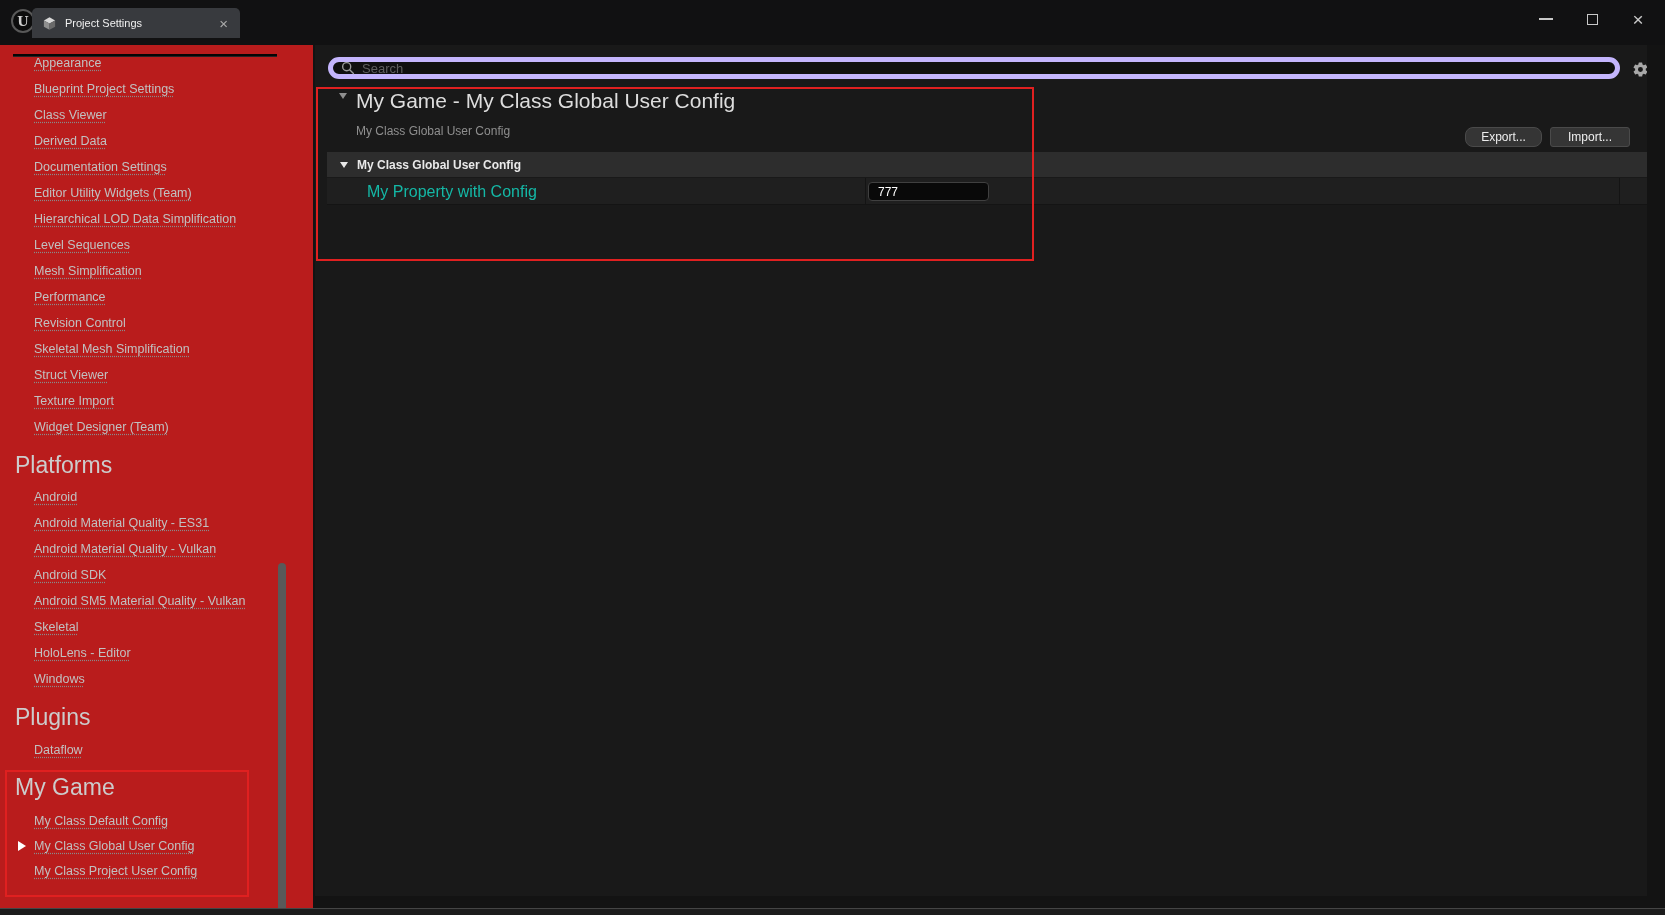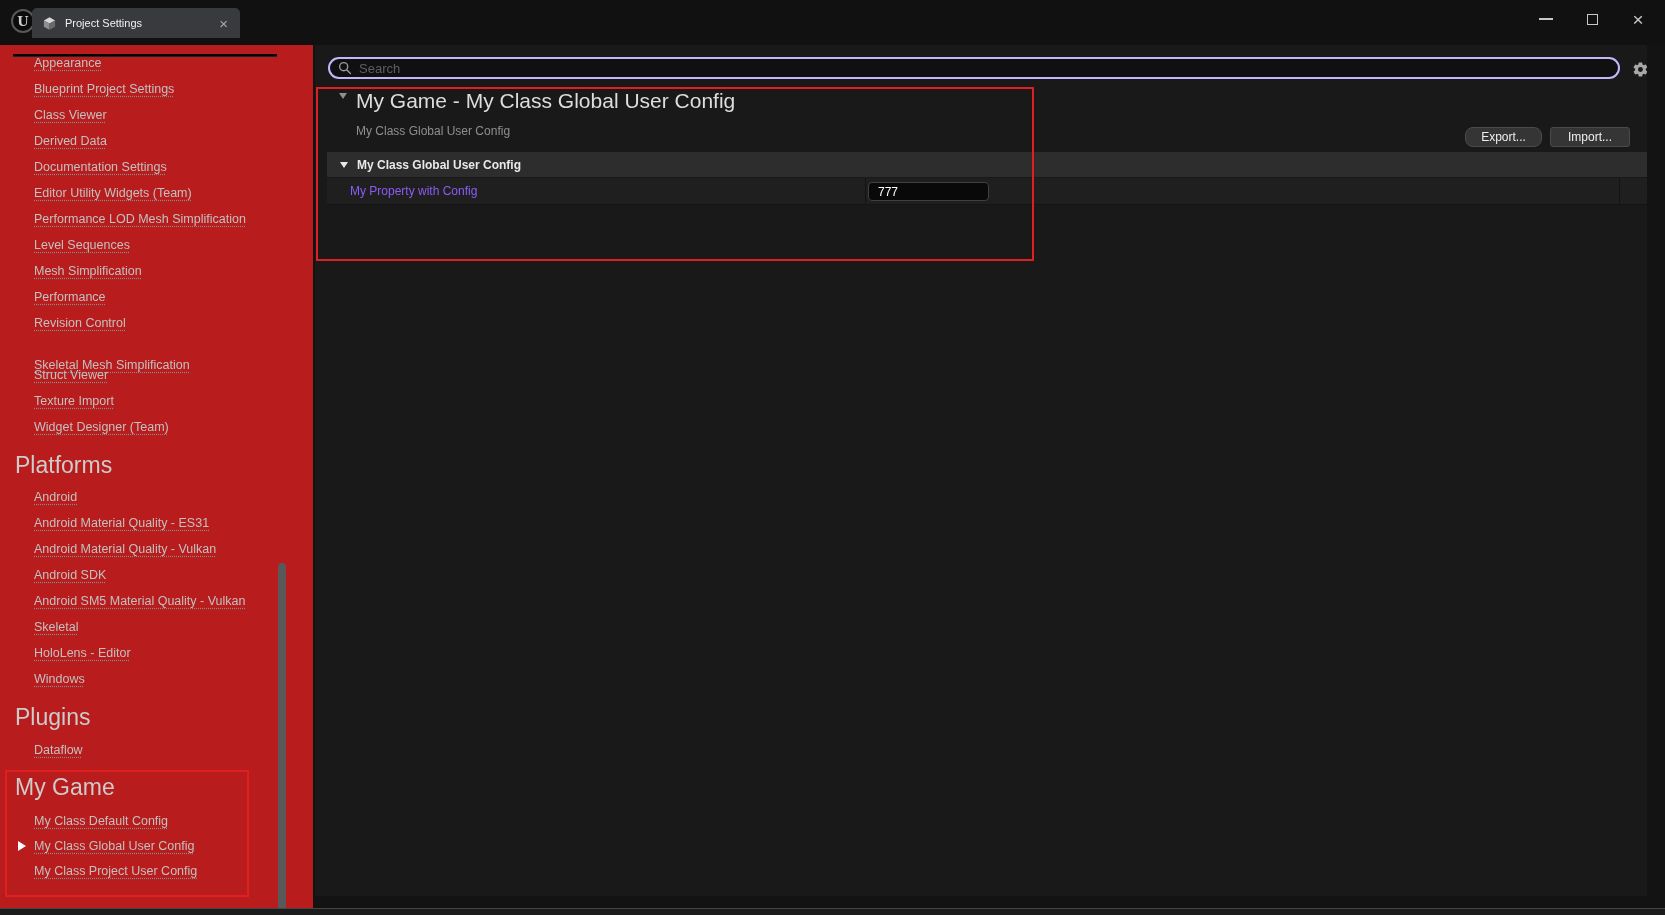--- a/index.html
+++ b/index.html
@@ -37,42 +37,42 @@
   .nav-header { position:absolute; left:15px; height:30px; line-height:30px; font-size:23px; color:#cccccc; white-space:nowrap; }
   .sel-arrow {
     position:absolute; left:18px; width:0; height:0;
     border-left:8px solid #ffffff; border-top:5px solid transparent; border-bottom:5px solid transparent;
   }
   .side-scroll { position:absolute; left:278px; top:518px; width:8px; height:372px; border-radius:4px; background:#595959; }
   
   .main { position:absolute; left:315px; top:45px; width:1332px; height:851px; background:#191919; }
   .searchbar {
     position:absolute; left:13px; top:12px; width:1292px; height:22px; border-radius:11px;
-    background:#101010; border:2px solid #c4b5fd; display:flex; align-items:center; padding:0 8px; gap:7px;
+    background:#101010; border:5px solid #c4b5fd; display:flex; align-items:center; padding:0 8px; gap:7px;
   }
   .searchbar input {
     flex:1; background:transparent; border:none; outline:none; color:#cfcfcf; font-size:13px;
     font-family:"Liberation Sans", sans-serif;
   }
   .searchbar input::placeholder { color:#5f5f5f; }
   .gear-btn { position:absolute; left:1314px; top:13px; width:22px; height:22px; display:flex; align-items:center; justify-content:center; }
   .tri-down { width:0; height:0; border-top:6px solid #8f8f8f; border-left:4.5px solid transparent; border-right:4.5px solid transparent; }
   .tri-down.white { border-top-color:#e8e8e8; }
   .hdr-title { position:absolute; left:41px; top:44px; font-size:21px; color:#dddddd; white-space:nowrap; }
   .hdr-tri { position:absolute; left:24px; top:54px; }
   .hdr-sub { position:absolute; left:41px; top:79px; font-size:12px; color:#8f8f8f; }
   .tool-btn {
     position:absolute; top:82px; height:20px; background:#353535; border:1px solid #4a4a4a; border-radius:3px;
     color:#eeeeee; font-size:12px; font-family:"Liberation Sans", sans-serif; padding:0 12px; cursor:pointer;
   }
   .section-band { position:absolute; left:12px; top:107px; width:1320px; height:25px; background:#2d2d2d; display:flex; align-items:center; padding-left:13px; gap:9px; }
   .section-band .band-label { color:#e9e9e9; font-size:12px; font-weight:bold; }
   .prop-row { position:absolute; left:12px; width:1320px; height:27px; background:#1f1f1f; border-bottom:1px solid #141414; }
   .prop-row .cell-div { position:absolute; top:0; width:1px; height:27px; background:#141414; }
-  .prop-label { position:absolute; left:23px; top:0; height:27px; line-height:27px; font-size:12px; color:#8b5cf6; white-space:nowrap; }
+  .prop-label { position:absolute; left:40px; top:0; height:27px; line-height:27px; font-size:16px; color:#14b8a6; white-space:nowrap; }
   .prop-input {
     position:absolute; left:541px; top:4px; width:121px; height:19px; background:#090909;
     border:1px solid #404040; border-radius:4px; color:#ffffff; font-size:12px; padding:0 9px;
     font-family:"Liberation Sans", sans-serif; outline:none;
   }
   .main-scroll-track { position:absolute; left:1340px; top:0; width:1px; height:851px; background:#262626; }
   
   .bottom-divider { position:absolute; left:0; top:908px; width:1665px; height:1px; background:#454545; }
   .bottom-strip { position:absolute; left:0; top:909px; width:1665px; height:6px; background:#1c1c1c; }
   .right-strip { position:absolute; left:1647px; top:45px; width:18px; height:851px; background:#131313; }
@@ -110,26 +110,26 @@
 
   <div class="sidebar">
     <div class="sidebar-topline"></div>
 
     <div class="nav-link" style="top:8px;">Appearance</div>
     <div class="nav-link" style="top:34px;">Blueprint Project Settings</div>
     <div class="nav-link" style="top:60px;">Class Viewer</div>
     <div class="nav-link" style="top:86px;">Derived Data</div>
     <div class="nav-link" style="top:112px;">Documentation Settings</div>
     <div class="nav-link" style="top:138px;">Editor Utility Widgets (Team)</div>
-    <div class="nav-link" style="top:164px;">Performance LOD Mesh Simplification</div>
+    <div class="nav-link" style="top:164px;">Hierarchical LOD Data Simplification</div>
     <div class="nav-link" style="top:190px;">Level Sequences</div>
     <div class="nav-link" style="top:216px;">Mesh Simplification</div>
     <div class="nav-link" style="top:242px;">Performance</div>
     <div class="nav-link" style="top:268px;">Revision Control</div>
-    <div class="nav-link" style="top:310px;text-align:center;">Skeletal Mesh Simplification</div>
+    <div class="nav-link" style="top:294px;text-align:center;">Skeletal Mesh Simplification</div>
     <div class="nav-link" style="top:320px;">Struct Viewer</div>
     <div class="nav-link" style="top:346px;">Texture Import</div>
     <div class="nav-link" style="top:372px;">Widget Designer (Team)</div>
 
     <div class="nav-header" style="top:405px;">Platforms</div>
     <div class="nav-link" style="top:442px;">Android</div>
     <div class="nav-link" style="top:468px;">Android Material Quality - ES31</div>
     <div class="nav-link" style="top:494px;">Android Material Quality - Vulkan</div>
     <div class="nav-link" style="top:520px;">Android SDK</div>
     <div class="nav-link" style="top:546px;">Android SM5 Material Quality - Vulkan</div>

